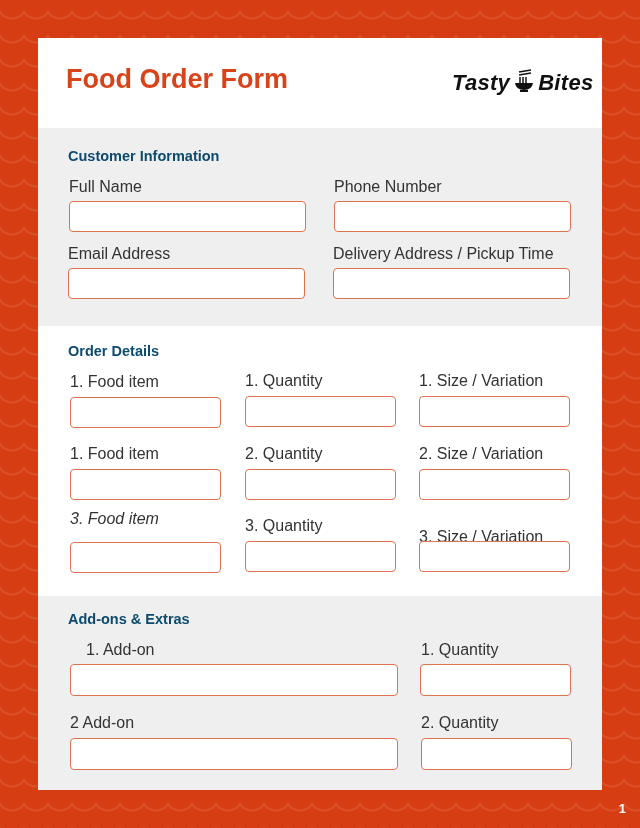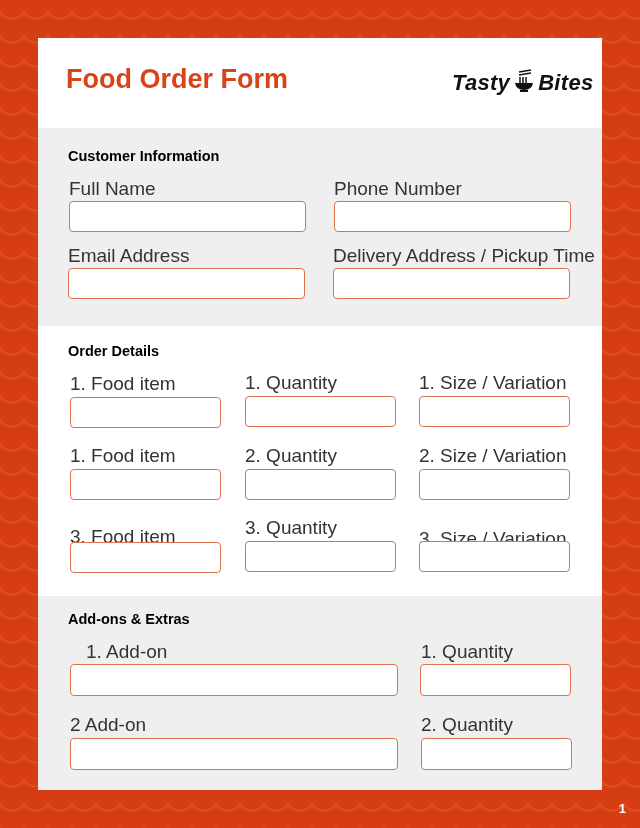--- a/index.html
+++ b/index.html
@@ -20,22 +20,22 @@
   }
   .header { position:absolute; left:0; top:0; width:564px; height:81px; background:#fff; }
   .title {
     position:absolute; left:28px; top:26px; font-size:27px; font-weight:bold; color:#d8431a;
   }
   .logo { position:absolute; left:414px; top:30px; height:30px; display:flex; align-items:center; gap:3px; }
   .logo span.word { font-size:22px; font-weight:bold; font-style:italic; color:#111; letter-spacing:0.3px; }
   .section { position:absolute; left:0; width:564px; }
   .gray { background:#efefef; }
   .white { background:#ffffff; }
-  .sec-title { position:absolute; left:30px; font-size:14.5px; font-weight:bold; color:#000000; }
-  .lbl { position:absolute; font-size:19px; color:#333; }
+  .sec-title { position:absolute; left:30px; font-size:14.5px; font-weight:bold; color:#0c4a6e; }
+  .lbl { position:absolute; font-size:16px; color:#333; }
   .inp {
     position:absolute; height:29px; box-sizing:border-box;
     border:1.3px solid #e0714e; border-radius:4px; background:#fff;
   }
   .pagenum { position:absolute; right:14px; top:801px; color:#fff; font-weight:bold; font-size:13px; }
 </style>
 </head>
 <body>
 
 <div class="waves"></div>
@@ -82,21 +82,21 @@
     <div class="lbl" style="left:381px;top:46px;">1. Size / Variation</div>
     <div class="inp" style="left:381px;top:70px;width:151px;height:31px;"></div>
 
     <div class="lbl" style="left:32px;top:119px;">1. Food item</div>
     <div class="inp" style="left:32px;top:143px;width:151px;height:31px;"></div>
     <div class="lbl" style="left:207px;top:119px;">2. Quantity</div>
     <div class="inp" style="left:207px;top:143px;width:151px;height:31px;"></div>
     <div class="lbl" style="left:381px;top:119px;">2. Size / Variation</div>
     <div class="inp" style="left:381px;top:143px;width:151px;height:31px;"></div>
 
-    <div class="lbl" style="left:32px;top:200px;">3. Food item</div>
+    <div class="lbl" style="left:32px;top:184px;font-style:italic;">3. Food item</div>
     <div class="inp" style="left:32px;top:216px;width:151px;height:31px;"></div>
     <div class="lbl" style="left:207px;top:191px;">3. Quantity</div>
     <div class="inp" style="left:207px;top:215px;width:151px;height:31px;"></div>
     <div class="lbl" style="left:381px;top:191px;margin-top:11px;">3. Size / Variation</div>
     <div class="inp" style="left:381px;top:215px;width:151px;height:31px;"></div>
   </div>
 
   <div class="section gray" style="top:558px;height:194px;">
     <div class="sec-title" style="top:15px;">Add-ons &amp; Extras</div>
     <div class="lbl" style="left:32px;top:45px;margin-left:16px;">1. Add-on</div>

